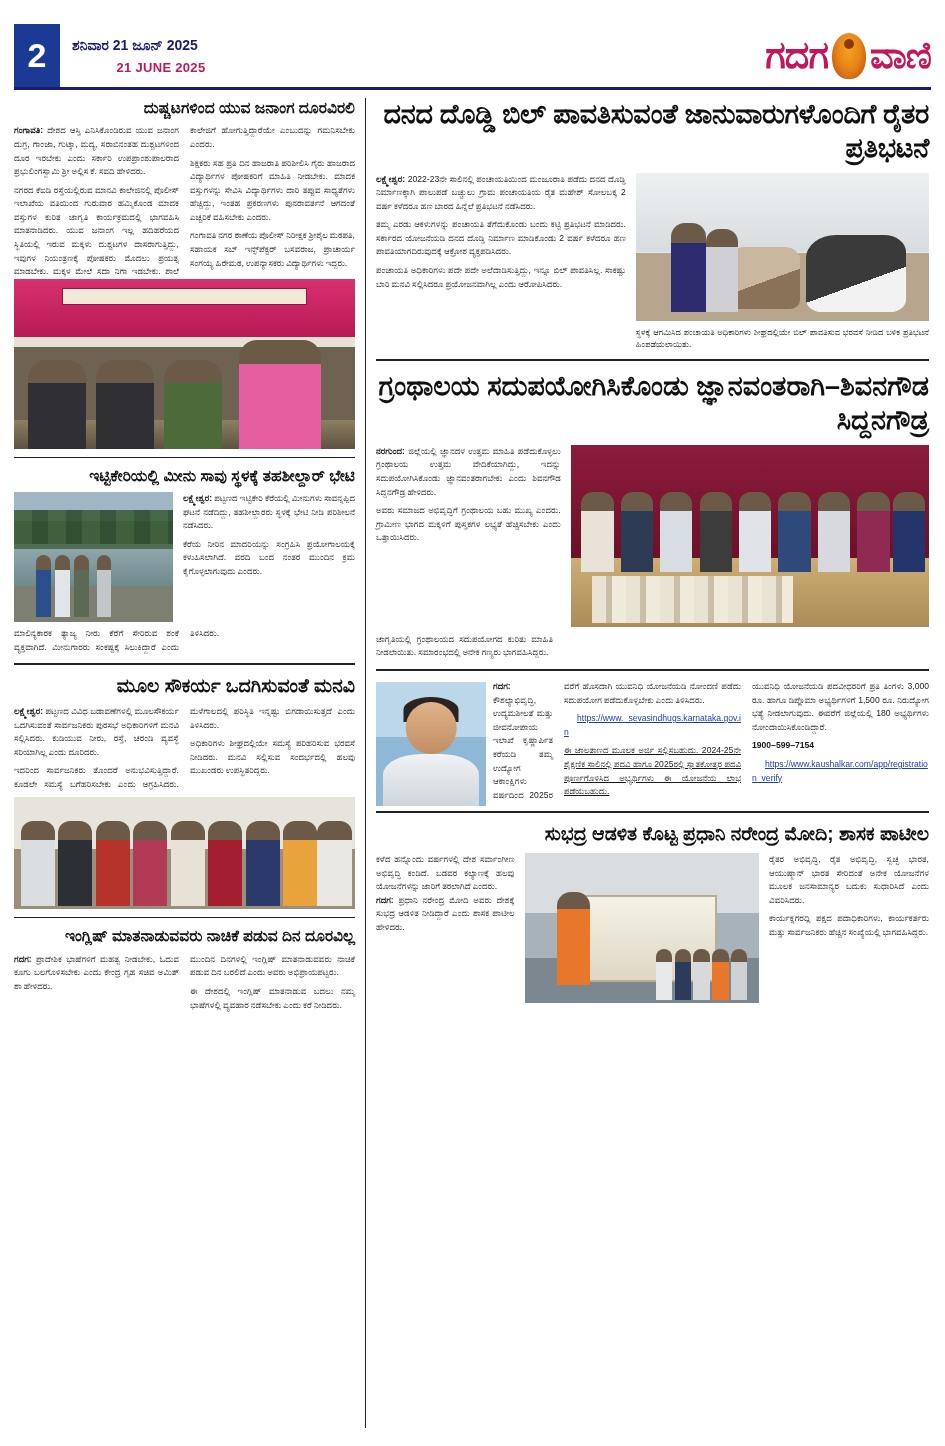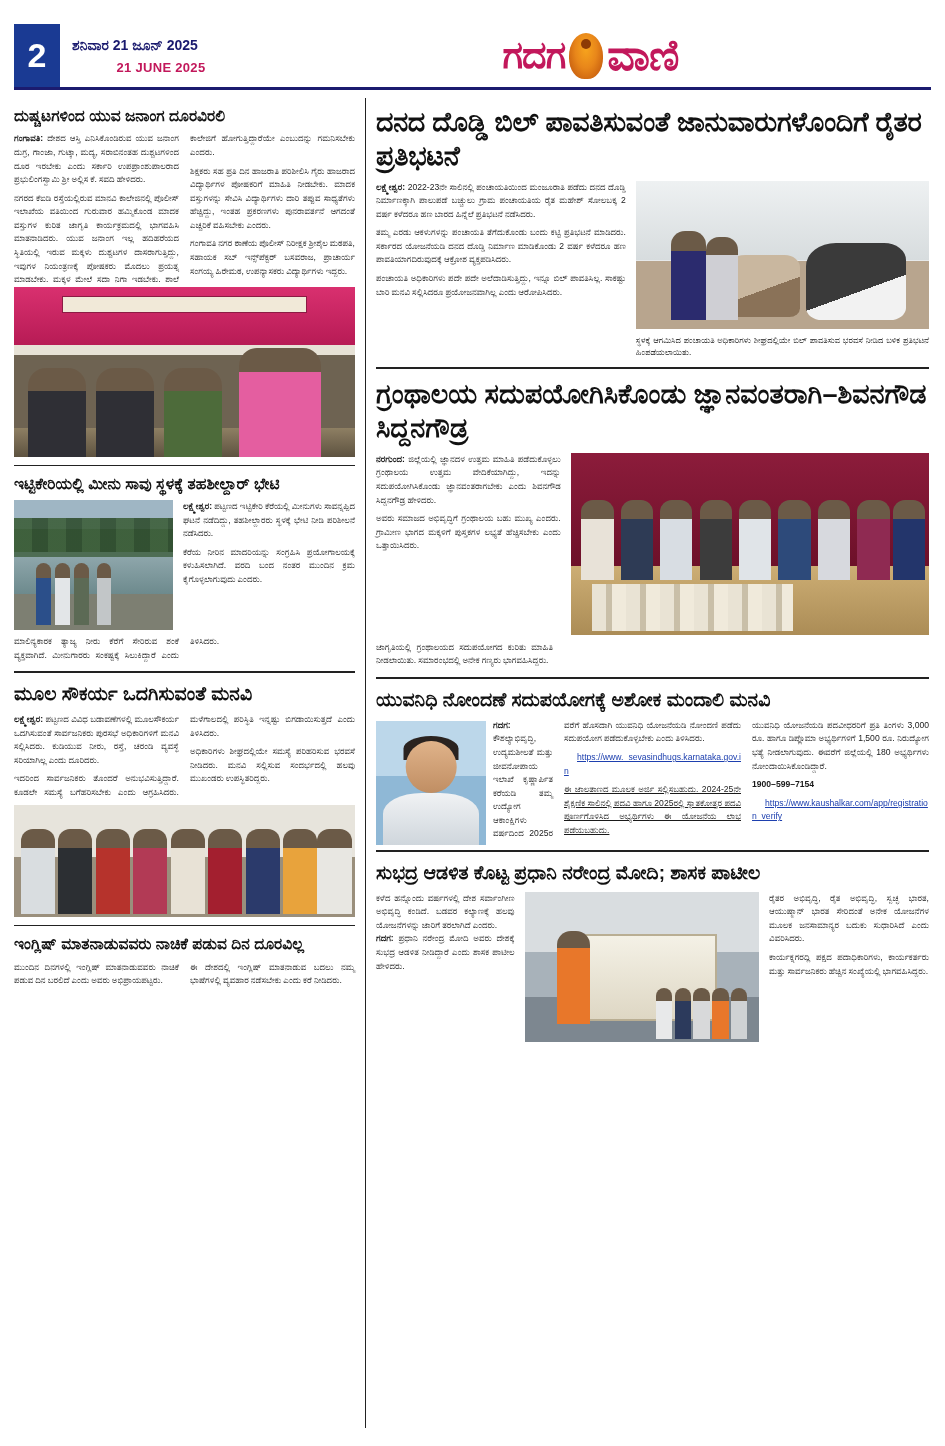--- a/index.html
+++ b/index.html
@@ -35,40 +35,40 @@
   .date-box {
     width: 190px;
     border-right: 0;
     display: flex; flex-direction: column; justify-content: center;
     padding-left: 12px;
   }
   .date-kn { font-size: 14px; color: #1a1a6e; font-weight: bold; }
   .date-en { font-size: 13px; color: #c2185b; font-weight: bold; margin-top: 6px; letter-spacing: .3px; text-align: center; }
   .logo-box {
     flex: 1;
-    display: flex; align-items: center; justify-content: center;
+    display: flex; align-items: center; justify-content: flex-end;
     gap: 4px;
   }
   .logo-kn1 {
     font-size: 38px; font-weight: bold; color: #c2185b;
     letter-spacing: -1px;
     font-family: "Liberation Sans", sans-serif;
   }
   .logo-emblem {
     width: 34px; height: 46px;
     background: radial-gradient(ellipse at 50% 35%, #f7a41d 0%, #e8861a 45%, #b94e0b 100%);
     border-radius: 50% 50% 45% 45%;
     position: relative;
   }
   .logo-emblem:after {
     content:""; position:absolute; left:50%; top:6px; transform:translateX(-50%);
     width: 10px; height: 10px; border-radius: 50%; background:#8c3a05;
   }
   .logo-kn2 {
-    font-size: 43px; font-weight: bold; color: #c2185b;
+    font-size: 37px; font-weight: bold; color: #c2185b;
     letter-spacing: -1px;
   }
   .tagline-box {
     width: 272px;
     display: flex; align-items: center; justify-content: center;
     border-left: 2px solid #1b1b6f;
   }
   .tagline {
     font-family: "Liberation Serif", serif;
     font-size: 14px; font-weight: bold; color: #111;
@@ -84,23 +84,23 @@
   .col-right { width: 563px; padding-left: 10px; }
 
   .rule { border-top: 1px solid #222; margin: 8px 0; }
   .rule-thick { border-top: 2px solid #222; margin: 9px 0; }
 
   
   h2.hl {
     font-family: "Liberation Sans", sans-serif;
     font-weight: bold;
     color: #111;
-    margin: 8px 0 7px 0;
+    margin: 0 0 7px 0;
     line-height: 1.25;
-    text-align: left;
+    text-align: right;
   }
   .hl-sm  { font-size: 15.5px; }
   .hl-md  { font-size: 19px; }
   .hl-lg  { font-size: 27px; color: #111; letter-spacing: -.3px; }
   .hl-xl  { font-size: 27px; }
 
   .body-txt {
     font-size: 8.6px;
     line-height: 1.58;
     text-align: justify;
@@ -378,20 +378,22 @@
             <div class="p q8"></div>
             <div class="p q9"></div>
         </div>
       </div>
 
       <div class="rule"></div>
 
       <div>
         <h2 class="hl hl-sm">ಇಂಗ್ಲಿಷ್ ಮಾತನಾಡುವವರು ನಾಚಿಕೆ ಪಡುವ ದಿನ ದೂರವಿಲ್ಲ</h2>
         <div class="body-txt cols2">
+          <p style="margin:0 0 5px 0;"><b>ಗದಗ:</b>
+            <span>ಪ್ರಾದೇಶಿಕ ಭಾಷೆಗಳಿಗೆ ಮಹತ್ವ ನೀಡಬೇಕು, ಓದುವ ಕೂಗು ಬಲಗೊಳಿಸಬೇಕು ಎಂದು ಕೇಂದ್ರ ಗೃಹ ಸಚಿವ ಅಮಿತ್ ಶಾ ಹೇಳಿದರು.</span></p>
           <p style="margin:0 0 5px 0;">ಮುಂದಿನ ದಿನಗಳಲ್ಲಿ ಇಂಗ್ಲಿಷ್ ಮಾತನಾಡುವವರು ನಾಚಿಕೆ ಪಡುವ ದಿನ ಬರಲಿದೆ ಎಂದು ಅವರು ಅಭಿಪ್ರಾಯಪಟ್ಟರು.</p>
           <p style="margin:0;">ಈ ದೇಶದಲ್ಲಿ ಇಂಗ್ಲಿಷ್ ಮಾತನಾಡುವ ಬದಲು ನಮ್ಮ ಭಾಷೆಗಳಲ್ಲಿ ವ್ಯವಹಾರ ನಡೆಸಬೇಕು ಎಂದು ಕರೆ ನೀಡಿದರು.</p>
         </div>
       </div>
 
     </div>
 
     <div class="col-right">
 
       <div>
@@ -444,21 +446,20 @@
           </div>
         </div>
         <div class="body-txt cols3" style="margin-top:6px;">
           <p style="margin:0;">ಜಾಗೃತಿಯಲ್ಲಿ ಗ್ರಂಥಾಲಯದ ಸದುಪಯೋಗದ ಕುರಿತು ಮಾಹಿತಿ ನೀಡಲಾಯಿತು. ಸಮಾರಂಭದಲ್ಲಿ ಅನೇಕ ಗಣ್ಯರು ಭಾಗವಹಿಸಿದ್ದರು.</p>
         </div>
       </div>
 
       <div class="rule-thick"></div>
 
       <div>
-        <h2 class="hl hl-md">ಯುವನಿಧಿ ನೋಂದಣೆ ಸದುಪಯೋಗಕ್ಕೆ ಅಶೋಕ ಮಂದಾಲಿ ಮನವಿ</h2>
         <div class="body-txt cols3">
           <div class="ph-portrait">
             <div class="hair"></div>
               <div class="head"></div>
               <div class="body"></div>
           </div>
           <p style="margin:0 0 5px 0;"><b>ಗದಗ:</b>
             <span>ಕೌಶಲ್ಯಾಭಿವೃದ್ಧಿ, ಉದ್ಯಮಶೀಲತೆ ಮತ್ತು ಜೀವನೋಪಾಯ ಇಲಾಖೆ ಕೃಷ್ಣಾರ್ಪಿತ ಕರೆಯಡಿ ತಮ್ಮ ಉದ್ಯೋಗ ಆಕಾಂಕ್ಷಿಗಳು ವರ್ಷದಿಂದ 2025ರ ವರೆಗೆ ಹೊಸದಾಗಿ ಯುವನಿಧಿ ಯೋಜನೆಯಡಿ ನೋಂದಣಿ ಪಡೆದು ಸದುಪಯೋಗ ಪಡೆದುಕೊಳ್ಳಬೇಕು ಎಂದು ತಿಳಿಸಿದರು.</span></p>
           <p style="margin:0 0 5px 0;"><span class="link-txt">https://www. sevasindhugs.karnataka.gov.in</span></p>
           <p style="margin:0 0 5px 0;text-decoration:underline;">ಈ ಜಾಲತಾಣದ ಮೂಲಕ ಅರ್ಜಿ ಸಲ್ಲಿಸಬಹುದು. 2024-25ನೇ ಶೈಕ್ಷಣಿಕ ಸಾಲಿನಲ್ಲಿ ಪದವಿ ಹಾಗೂ 2025ರಲ್ಲಿ ಸ್ನಾತಕೋತ್ತರ ಪದವಿ ಪೂರ್ಣಗೊಳಿಸಿದ ಅಭ್ಯರ್ಥಿಗಳು ಈ ಯೋಜನೆಯ ಲಾಭ ಪಡೆಯಬಹುದು.</p>

